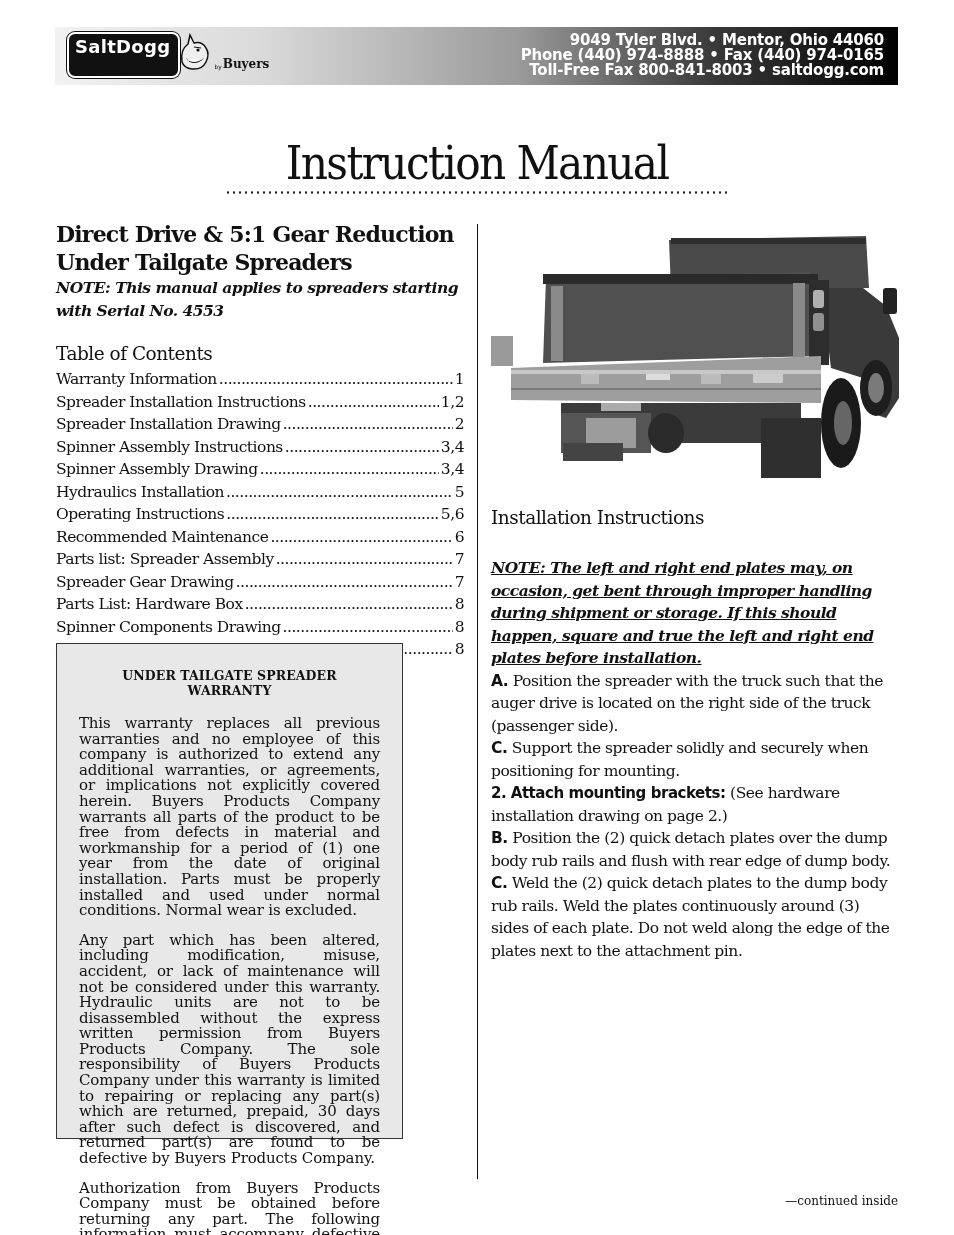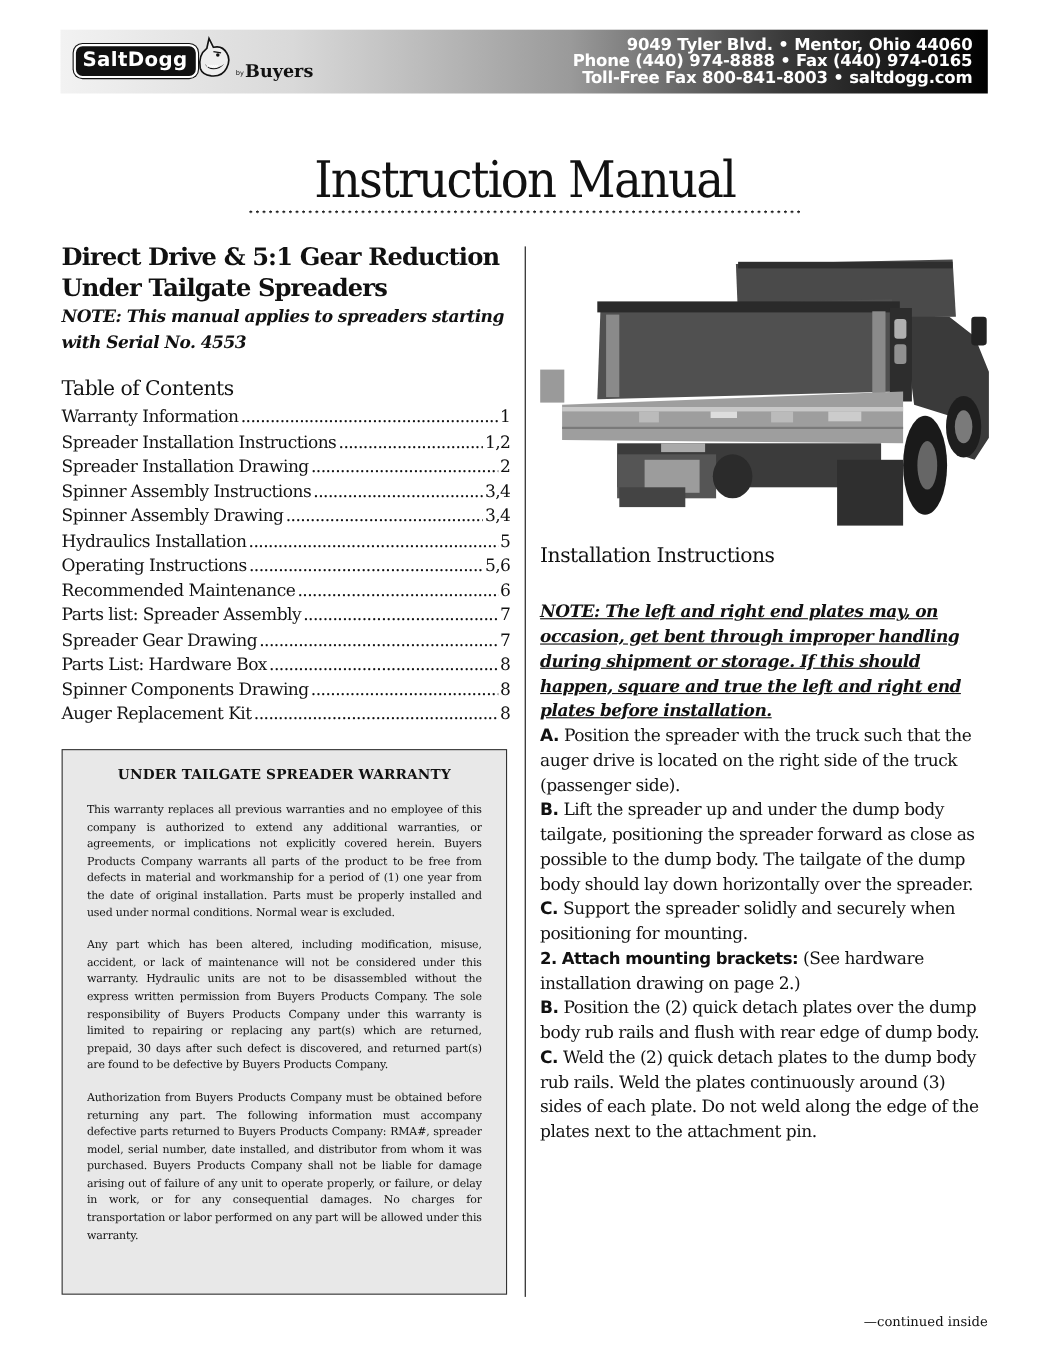--- a/index.html
+++ b/index.html
@@ -3,24 +3,24 @@
 <meta charset="utf-8">
 <style>
   html, body { margin: 0; padding: 0; background: #ffffff; }
   body { width: 954px; height: 1235px; position: relative; overflow: hidden; font-family: "DejaVu Serif", serif; color: #111; }
 
   
   .header { position: absolute; left: 55px; top: 27px; width: 843px; height: 58px;
     background: linear-gradient(90deg, #f2f2f2 0%, #d9d9d9 25%, #9a9a9a 55%, #3a3a3a 78%, #000 100%); }
   .logo { position: absolute; left: 12px; top: 14px; height: 28px; display: flex; align-items: center; }
   .logo-badge { background: #111; color: #fff; font-family: "DejaVu Sans", sans-serif; font-weight: bold;
-    font-size: 18px; padding: 2px 8px 4px 6px; border-radius: 8px; border: 2px solid #fff; box-shadow: 0 0 0 1px #111; letter-spacing: 0.3px; }
+    font-size: 18px; padding: 2px 8px 19px 6px; border-radius: 8px; border: 2px solid #fff; box-shadow: 0 0 0 1px #111; letter-spacing: 0.3px; }
   .logo-dog { width: 36px; height: 40px; margin-left: -4px; margin-top: -6px; }
   .logo-by { font-family: "DejaVu Sans", sans-serif; font-size: 6px; margin-top: 22px; margin-left: 2px; }
-  .logo-buyers { font-family: "DejaVu Serif", serif; font-weight: bold; font-size: 16px; margin-top: 18px; margin-left: 1px; color: #111; }
+  .logo-buyers { font-family: "DejaVu Serif", serif; font-weight: bold; font-size: 12px; margin-top: 18px; margin-left: 1px; color: #111; }
   .contact { position: absolute; right: 14px; top: 6px; text-align: right; color: #fff;
     font-family: "DejaVu Sans", sans-serif; font-weight: bold; font-size: 15px; line-height: 15px; letter-spacing: -0.2px; }
 
   
   .title { position: absolute; left: 0; width: 954px; top: 135px; text-align: center;
     font-family: "DejaVu Serif", serif; font-size: 46px; font-weight: normal; letter-spacing: -1.8px; line-height: 56px; transform: scaleX(0.92); }
   .title-dots { position: absolute; left: 225px; top: 191px; width: 505px; height: 3px;
     background-image: radial-gradient(circle, #222 1px, transparent 1.3px); background-size: 6px 3px; background-repeat: repeat-x; }
 
   
@@ -28,33 +28,33 @@
   .doc-heading { font-family: "DejaVu Serif", serif; font-weight: bold; font-size: 22px; line-height: 28px; letter-spacing: -0.8px; margin: 0; transform-origin: left; }
   .note { font-style: italic; font-weight: bold; font-size: 15.5px; line-height: 23px; margin-top: 0; letter-spacing: -0.5px; }
   .toc-title { font-size: 18.5px; line-height: 24px; margin-top: 20px; letter-spacing: -0.5px; }
   .toc { margin-top: 2px; }
   .toc-row { display: flex; align-items: baseline; font-size: 15.5px; line-height: 22.5px; letter-spacing: -0.5px; white-space: nowrap; }
   .toc-label { flex: 0 0 auto; }
   .toc-leader { flex: 1 1 auto; overflow: hidden; margin: 0 2px; }
   .toc-leader::before { content: "........................................................................................................................................"; }
   .toc-page { flex: 0 0 auto; }
 
-  .warranty { position: absolute; left: 56px; top: 681px; width: 405px; height: 496px;
-    background: #e8e8e8; border: 1.5px solid #333; box-sizing: border-box; padding: 14px 22px 0 22px; }
+  .warranty { position: absolute; left: 56px; top: 643px; width: 347px; height: 496px;
+    background: #e8e8e8; border: 1.5px solid #333; box-sizing: border-box; padding: 24px 22px 0 22px; }
   .warranty-title { text-align: center; font-weight: bold; font-size: 12.5px; letter-spacing: 0.1px; margin-top: 0; }
-  .warranty p { font-size: 10px; line-height: 15.6px; text-align: justify; margin: 14px 0 0 0; letter-spacing: -0.15px; }
+  .warranty p { font-size: 15px; line-height: 15.6px; text-align: justify; margin: 14px 0 0 0; letter-spacing: -0.15px; }
   .warranty p:first-of-type { margin-top: 18px; }
 
   
   .divider { position: absolute; left: 477px; top: 224px; width: 1px; height: 955px; background: #111; }
 
   
   .right { position: absolute; left: 491px; top: 228px; width: 410px; }
   .photo { width: 410px; height: 250px; position: relative; }
-  .section-title { font-size: 18.5px; line-height: 24px; margin-top: 12px; letter-spacing: -0.5px; }
+  .section-title { font-size: 18.5px; line-height: 24px; margin-top: 24px; letter-spacing: -0.5px; }
   .r-note { font-style: italic; font-weight: bold; font-size: 15.5px; line-height: 22.5px; margin-top: 27px; letter-spacing: -0.5px; text-decoration: underline; }
   .step { font-size: 15.5px; line-height: 22.5px; letter-spacing: -0.45px; }
   .step b { font-family: "DejaVu Sans", sans-serif; font-weight: bold; }
   .step-head { font-family: "DejaVu Sans", sans-serif; font-weight: bold; font-size: 15px; }
   .continued { position: absolute; right: 56px; top: 1194px; font-size: 12px; }
 </style>
 </head>
 <body>
 
 <div class="header">
@@ -206,21 +206,20 @@
     <ellipse cx="175" cy="205" rx="18" ry="20" fill="#2b2b2b"></ellipse>
 
     <rect x="270" y="190" width="60" height="60" fill="#2f2f2f"></rect>
     <rect x="72" y="215" width="60" height="18" fill="#444"></rect>
   </svg>
 
   <div class="section-title">Installation Instructions</div>
   <div class="r-note">NOTE: The left and right end plates may, on occasion, get bent through improper handling during shipment or storage.  If this should happen, square and true the left and right end plates before installation.</div>
 
   <div class="step"><b>A.</b> <span>Position the spreader with the truck such that the auger drive is located on the right side of the truck (passenger side).</span></div>
-  <div class="step"><b>B.</b> <span>Lift the spreader up and under the dump body tailgate, positioning the spreader forward as close as possible to the dump body. The tailgate of the dump body should lay down horizontally over the spreader.</span></div>
   <div class="step"><b>C.</b> <span>Support the spreader solidly and securely when positioning for mounting.</span></div>
 
   <div class="step"><span class="step-head">2.</span> <span class="step-head">Attach mounting brackets:</span> <span>(See hardware installation drawing on page 2.)</span></div>
   <div class="step"><b>B.</b> <span>Position the (2) quick detach plates over the dump body rub rails and flush with rear edge of dump body.</span></div>
   <div class="step"><b>C.</b> <span>Weld the (2) quick detach plates to the dump body rub rails. Weld the plates continuously around (3) sides of each plate. Do not weld along the edge of the plates next to the attachment pin.</span></div>
 </div>
 
 <div class="continued">—continued inside</div>
 
 </body></html>

